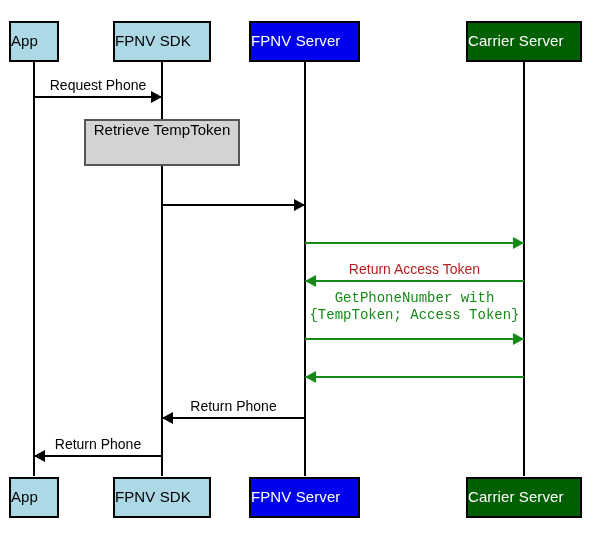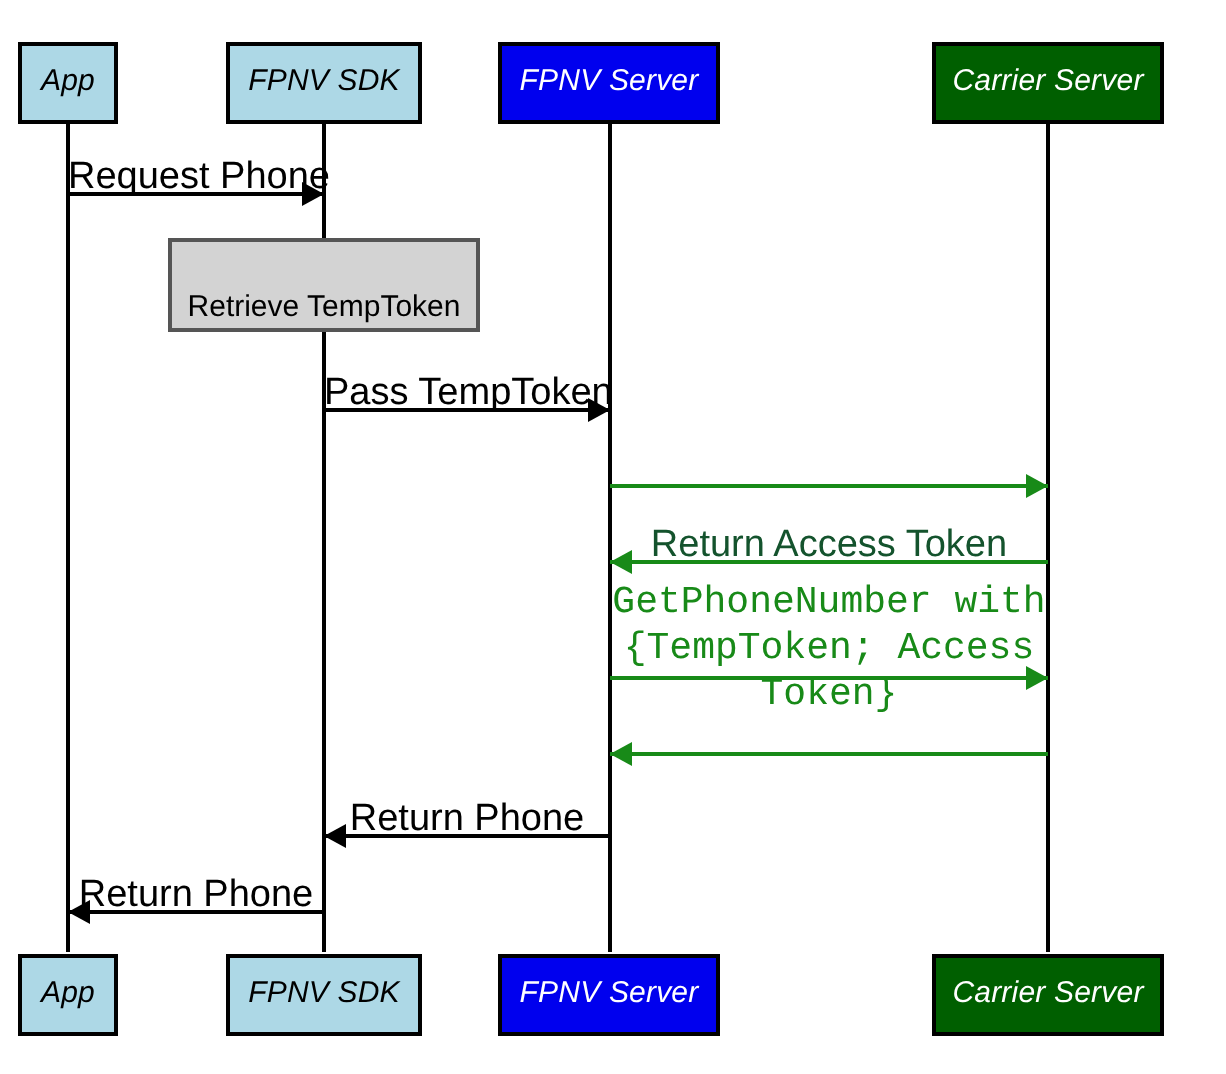--- a/index.html
+++ b/index.html
@@ -16,62 +16,60 @@
     height: 537px;
     background: #ffffff;
     overflow: hidden;
   }
   .participant-box {
     position: absolute;
     box-sizing: border-box;
     border: 2px solid #000000;
     display: flex;
     align-items: center;
-    justify-content: center;
     text-align: center;
     font-size: 15px;
     line-height: 1.1;
     letter-spacing: 0.1px;
     white-space: nowrap;
-    font-style: italic;
   }
   .lifeline {
     position: absolute;
     width: 2px;
     background: #000000;
   }
   .note-box {
     position: absolute;
     box-sizing: border-box;
     border: 2px solid #555555;
     background: #d3d3d3;
     display: flex;
     flex-direction: column;
     align-items: center;
-    justify-content: flex-end;
+    justify-content: space-between;
     text-align: center;
     font-size: 15px;
     line-height: 1.25;
     color: #000000;
     z-index: 5;
   }
   .msg-line {
     position: absolute;
     height: 2px;
   }
   .msg-arrowhead {
     position: absolute;
     width: 0;
     height: 0;
     border-top: 6px solid transparent;
     border-bottom: 6px solid transparent;
   }
   .msg-label {
     position: absolute;
-    font-size: 19px;
+    font-size: 14px;
     line-height: 1.22;
     text-align: center;
     white-space: nowrap;
   }
   .msg-label.two-line {
     white-space: normal;
   }
   .black-stroke { background: #000000; }
   .black-head-right { border-left: 11px solid #000000; }
   .black-head-left  { border-right: 11px solid #000000; }
@@ -106,30 +104,27 @@
   <div class="msg-label black-text" style="left:34px; top:77px; width:128px;">
     <span>Request Phone</span>
   </div>
   <div class="msg-line black-stroke" style="left:34px; top:96px; width:128px;"></div>
   <div class="msg-arrowhead black-head-right" style="left:151px; top:91px;"></div>
 
   <div class="note-box" style="left:84px; top:119px; width:156px; height:47px;">
     <span>Retrieve TempToken</span>
   </div>
 
-  <div class="msg-label black-text" style="left:162px; top:185px; width:143px;">
-    <span>Pass TempToken</span>
-  </div>
   <div class="msg-line black-stroke" style="left:162px; top:204px; width:143px;"></div>
   <div class="msg-arrowhead black-head-right" style="left:294px; top:199px;"></div>
 
   <div class="msg-line" style="left:305px; top:242px; width:219px; background:#188a18;"></div>
   <div class="msg-arrowhead" style="left:513px; top:237px; border-left:11px solid #188a18;"></div>
 
-  <div class="msg-label" style="left:305px; top:261px; width:219px; color:#14532d;">
+  <div class="msg-label" style="left:305px; top:261px; width:219px; color:#b91c1c;">
     <span>Return Access Token</span>
   </div>
   <div class="msg-line" style="left:305px; top:280px; width:219px; background:#188a18;"></div>
   <div class="msg-arrowhead" style="left:305px; top:275px; border-right:11px solid #188a18;"></div>
 
   <div class="msg-label two-line" style="left:305px; top:290px; width:219px; color:#188a18;font-family:Liberation Mono, monospace;">
     <div>GetPhoneNumber with</div>
     <div>{TempToken; Access Token}</div>
   </div>
   <div class="msg-line" style="left:305px; top:338px; width:219px; background:#188a18;"></div>

